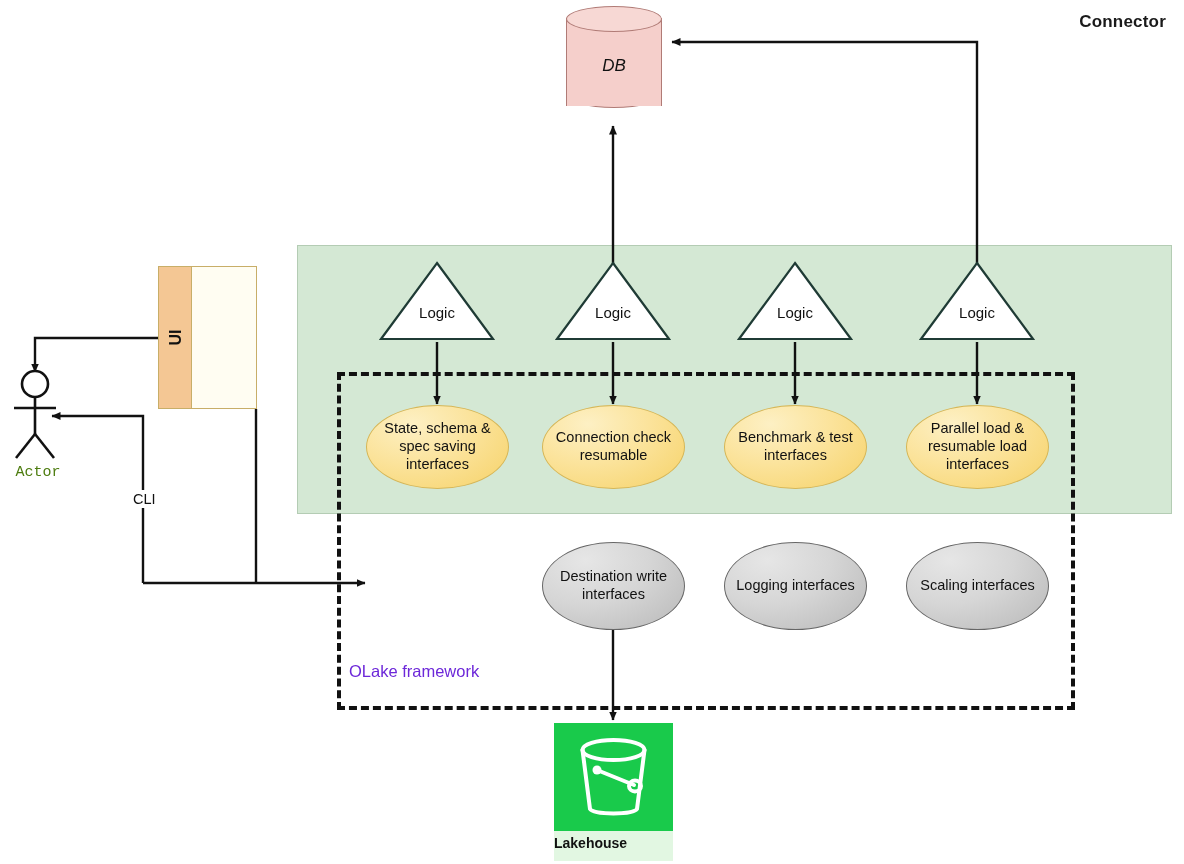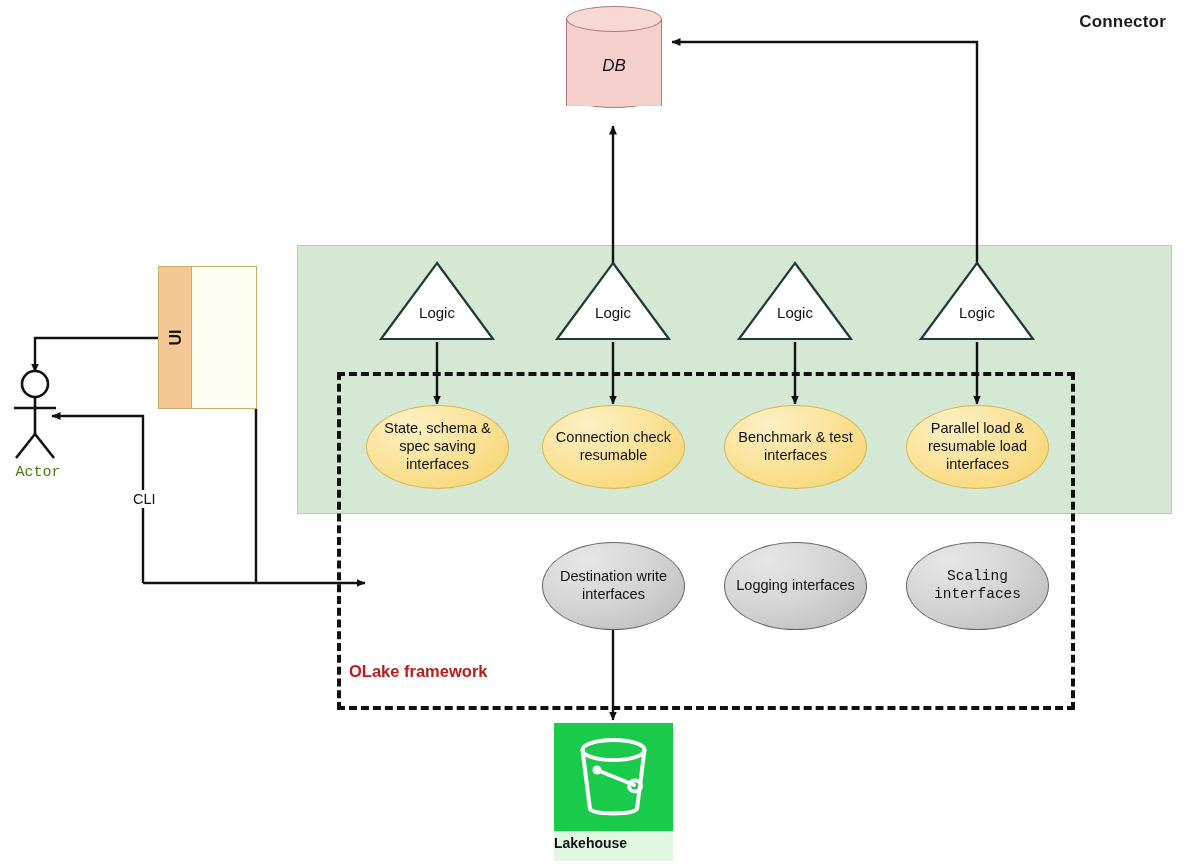--- a/index.html
+++ b/index.html
@@ -52,22 +52,22 @@
     left: 337px; top: 372px;
     width: 738px; height: 338px;
     border: 4px dashed #111111;
     box-sizing: border-box;
     z-index: 4;
   }
   .olake-title {
     position: absolute;
     left: 349px; top: 662px;
     font-size: 16.5px;
-    font-weight: bold;
-    color: #b91c1c;
+    font-weight: normal;
+    color: #6d28d9;
     z-index: 7;
     background: transparent;
   }
 
   
   .db {
     position: absolute;
     left: 566px; top: 6px;
     width: 96px; height: 112px;
     z-index: 6;
@@ -317,21 +317,21 @@
   <div class="ell ell-yellow" style="left:906px; top:405px; width:143px; height:84px;">
     <span>Parallel load &amp; resumable load interfaces</span>
   </div>
 
   <div class="ell ell-gray" style="left:542px; top:542px; width:143px; height:88px;">
     <span>Destination write interfaces</span>
   </div>
   <div class="ell ell-gray" style="left:724px; top:542px; width:143px; height:88px;">
     <span>Logging interfaces</span>
   </div>
-  <div class="ell ell-gray" style="left:906px; top:542px; width:143px; height:88px;font-family:Liberation Mono, monospace;">
+  <div class="ell ell-gray" style="left:906px; top:542px; width:143px; height:88px;">
     <span>Scaling interfaces</span>
   </div>
 
   <div class="ui-box">
     <div class="ui-band"></div>
     <div class="ui-label">UI</div>
   </div>
 
   <div class="actor">
     <svg width="54" height="92">

